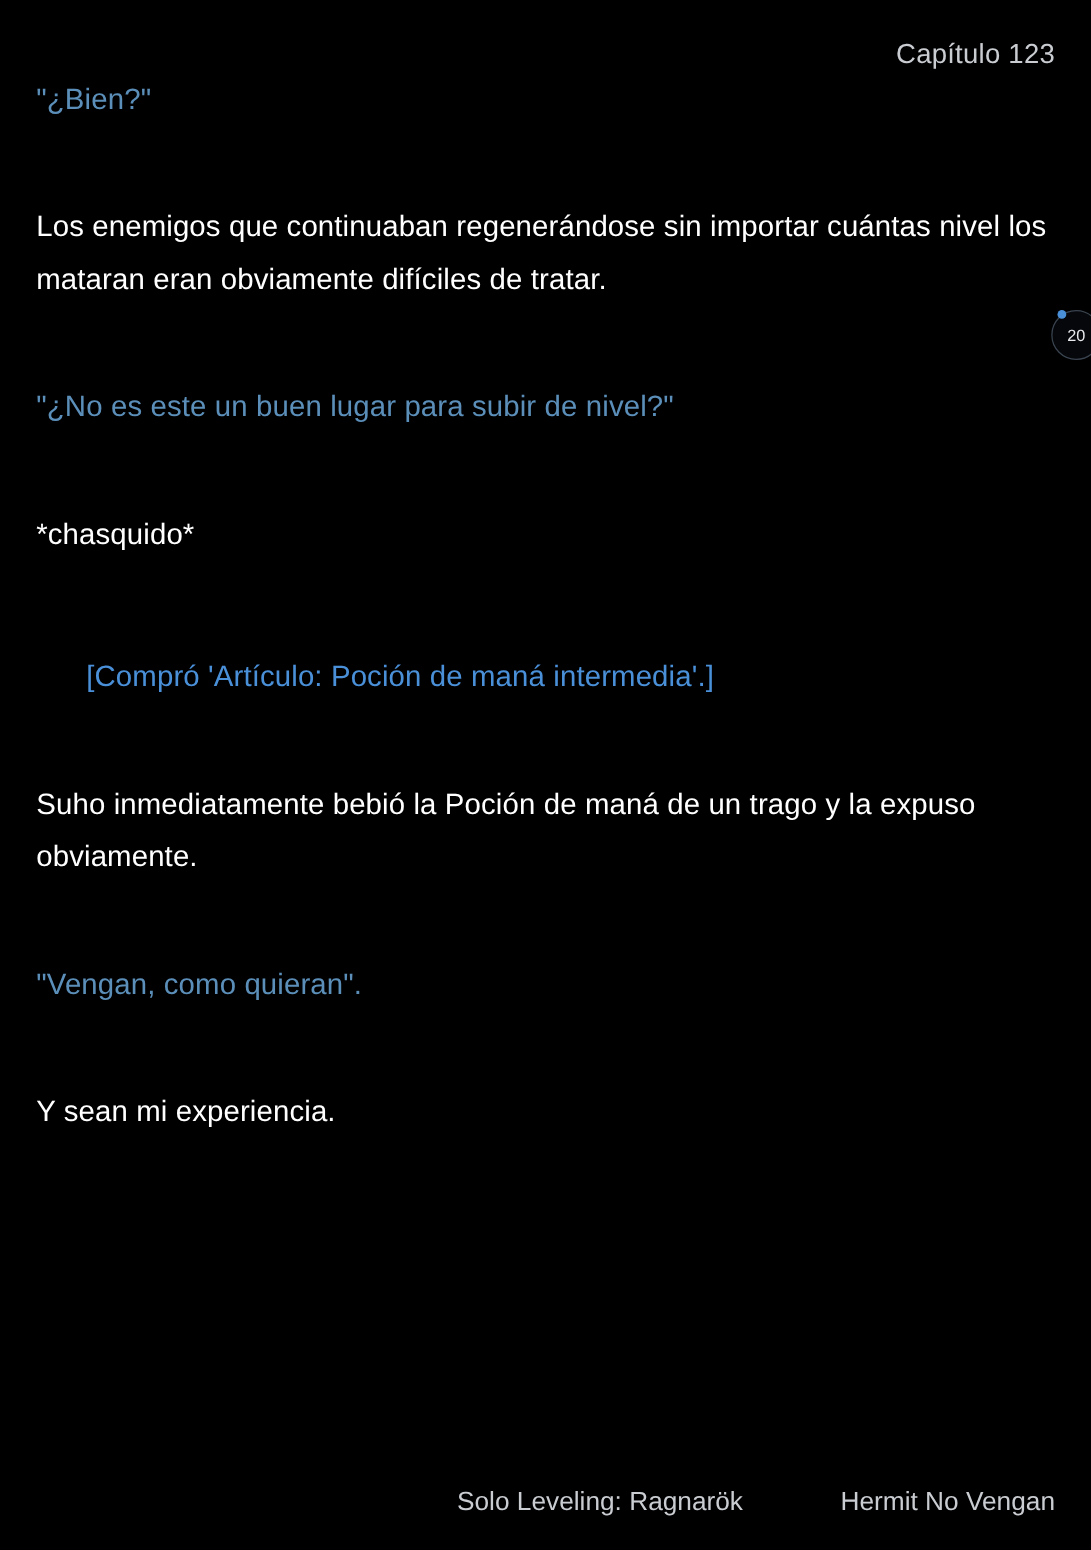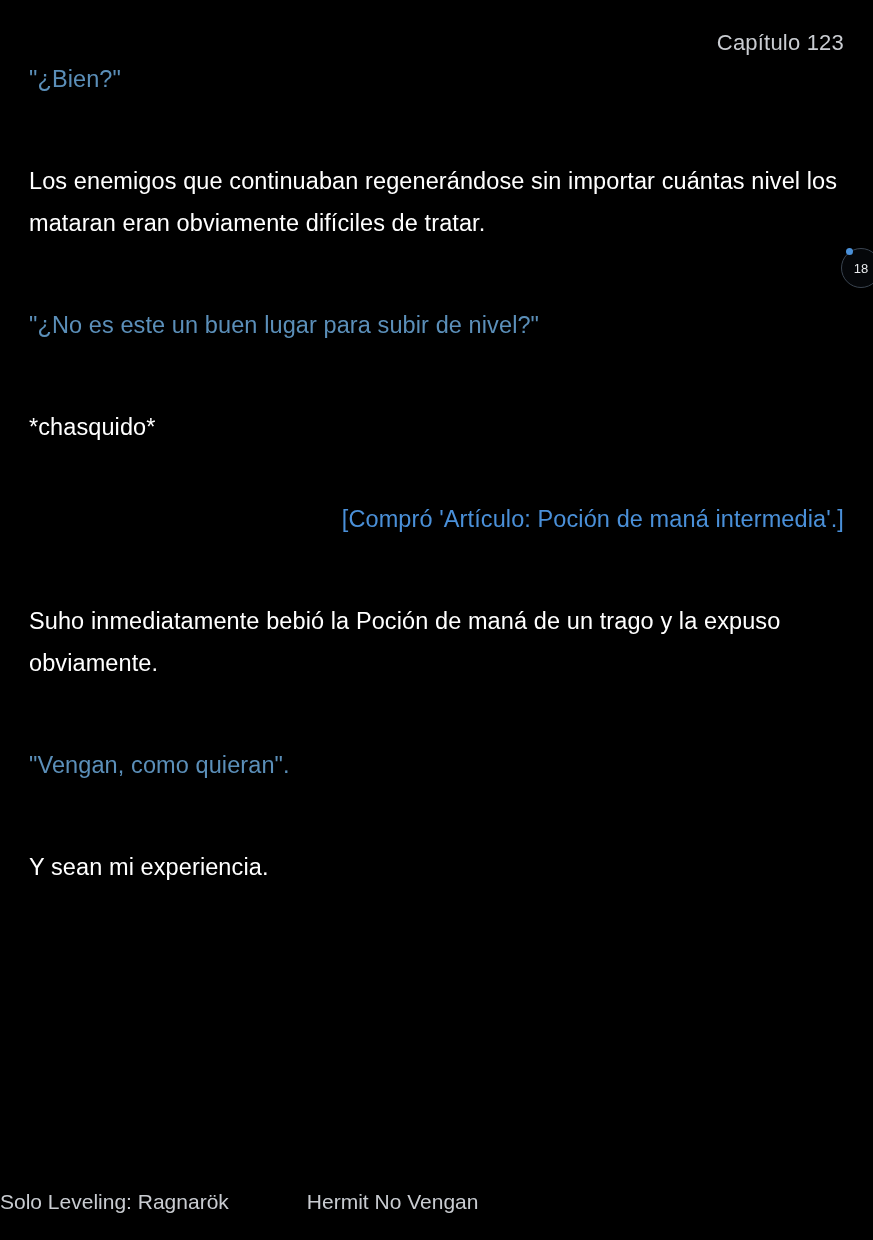--- a/index.html
+++ b/index.html
@@ -47,34 +47,35 @@
     color: #ffffff;
     letter-spacing: 0.1px;
   }
 
   .para.dialogue {
     color: #5b8fb9;
   }
 
   .para.system {
     color: #4a90d9;
-    text-align: right;
+    text-align: left;
     margin-left: 40px;
   }
 
   .para.tight {
-    margin-bottom: 50px;
+    margin-bottom: 72px;
   }
 
   .footer {
     position: absolute;
     left: 0;
     right: 29px;
     bottom: 26px;
     display: flex;
+    justify-content: flex-end;
     gap: 78px;
     font-size: 21px;
     color: #c9ccd1;
   }
 
   .badge {
     position: absolute;
     top: 248px;
     right: -8px;
     width: 40px;
@@ -101,21 +102,21 @@
 </style>
 </head>
 <body>
 
 <div class="page">
 
   <div class="chapter-label">Capítulo 123</div>
 
   <div class="badge">
     <span class="dot"></span>
-    <span>18</span>
+    <span>20</span>
   </div>
 
   <div class="content">
     <p class="para dialogue">"¿Bien?"</p>
     <p class="para">Los enemigos que continuaban regenerándose sin importar cuántas nivel los mataran eran obviamente difíciles de tratar.</p>
     <p class="para dialogue">"¿No es este un buen lugar para subir de nivel?"</p>
     <p class="para tight">*chasquido*</p>
     <p class="para system">[Compró 'Artículo: Poción de maná intermedia'.]</p>
     <p class="para">Suho inmediatamente bebió la Poción de maná de un trago y la expuso obviamente.</p>
     <p class="para dialogue">"Vengan, como quieran".</p>

